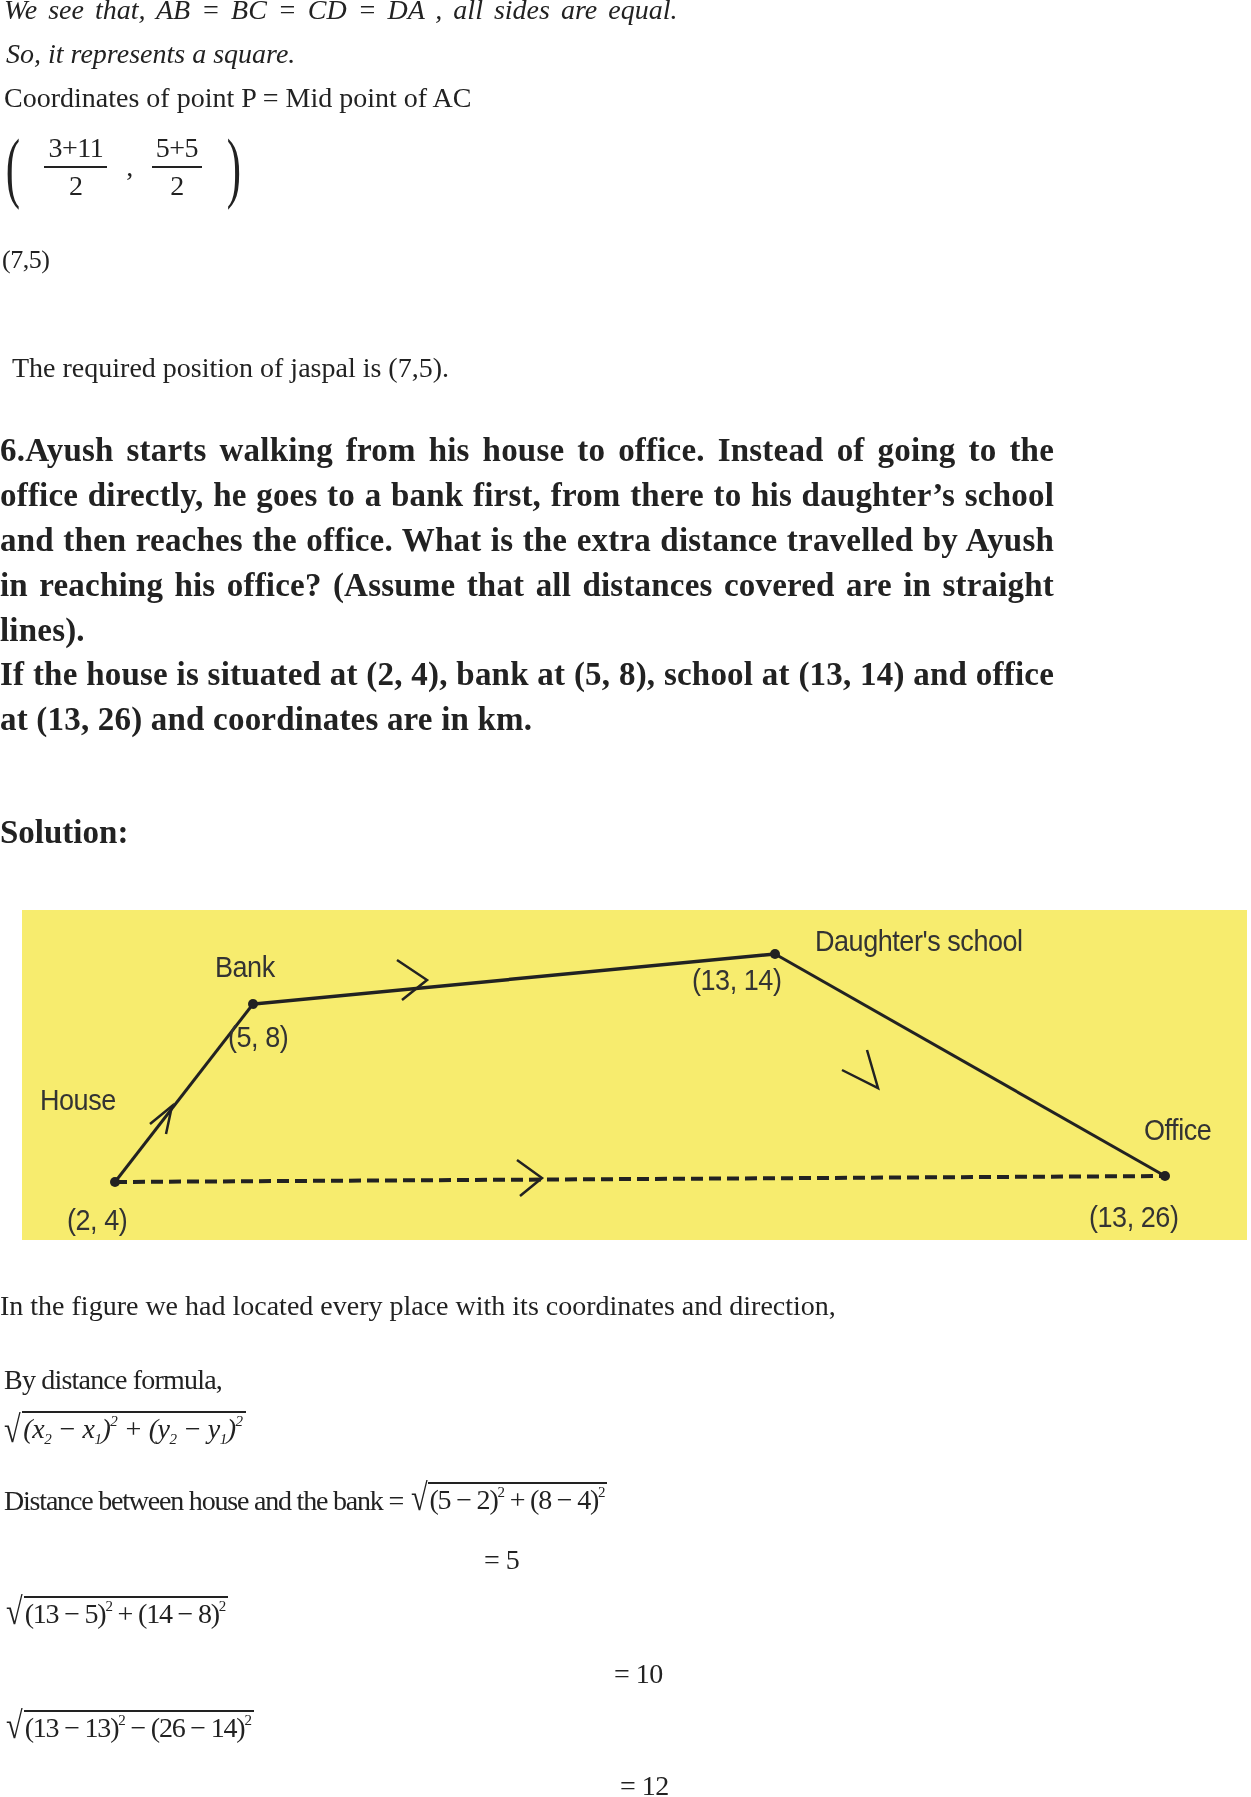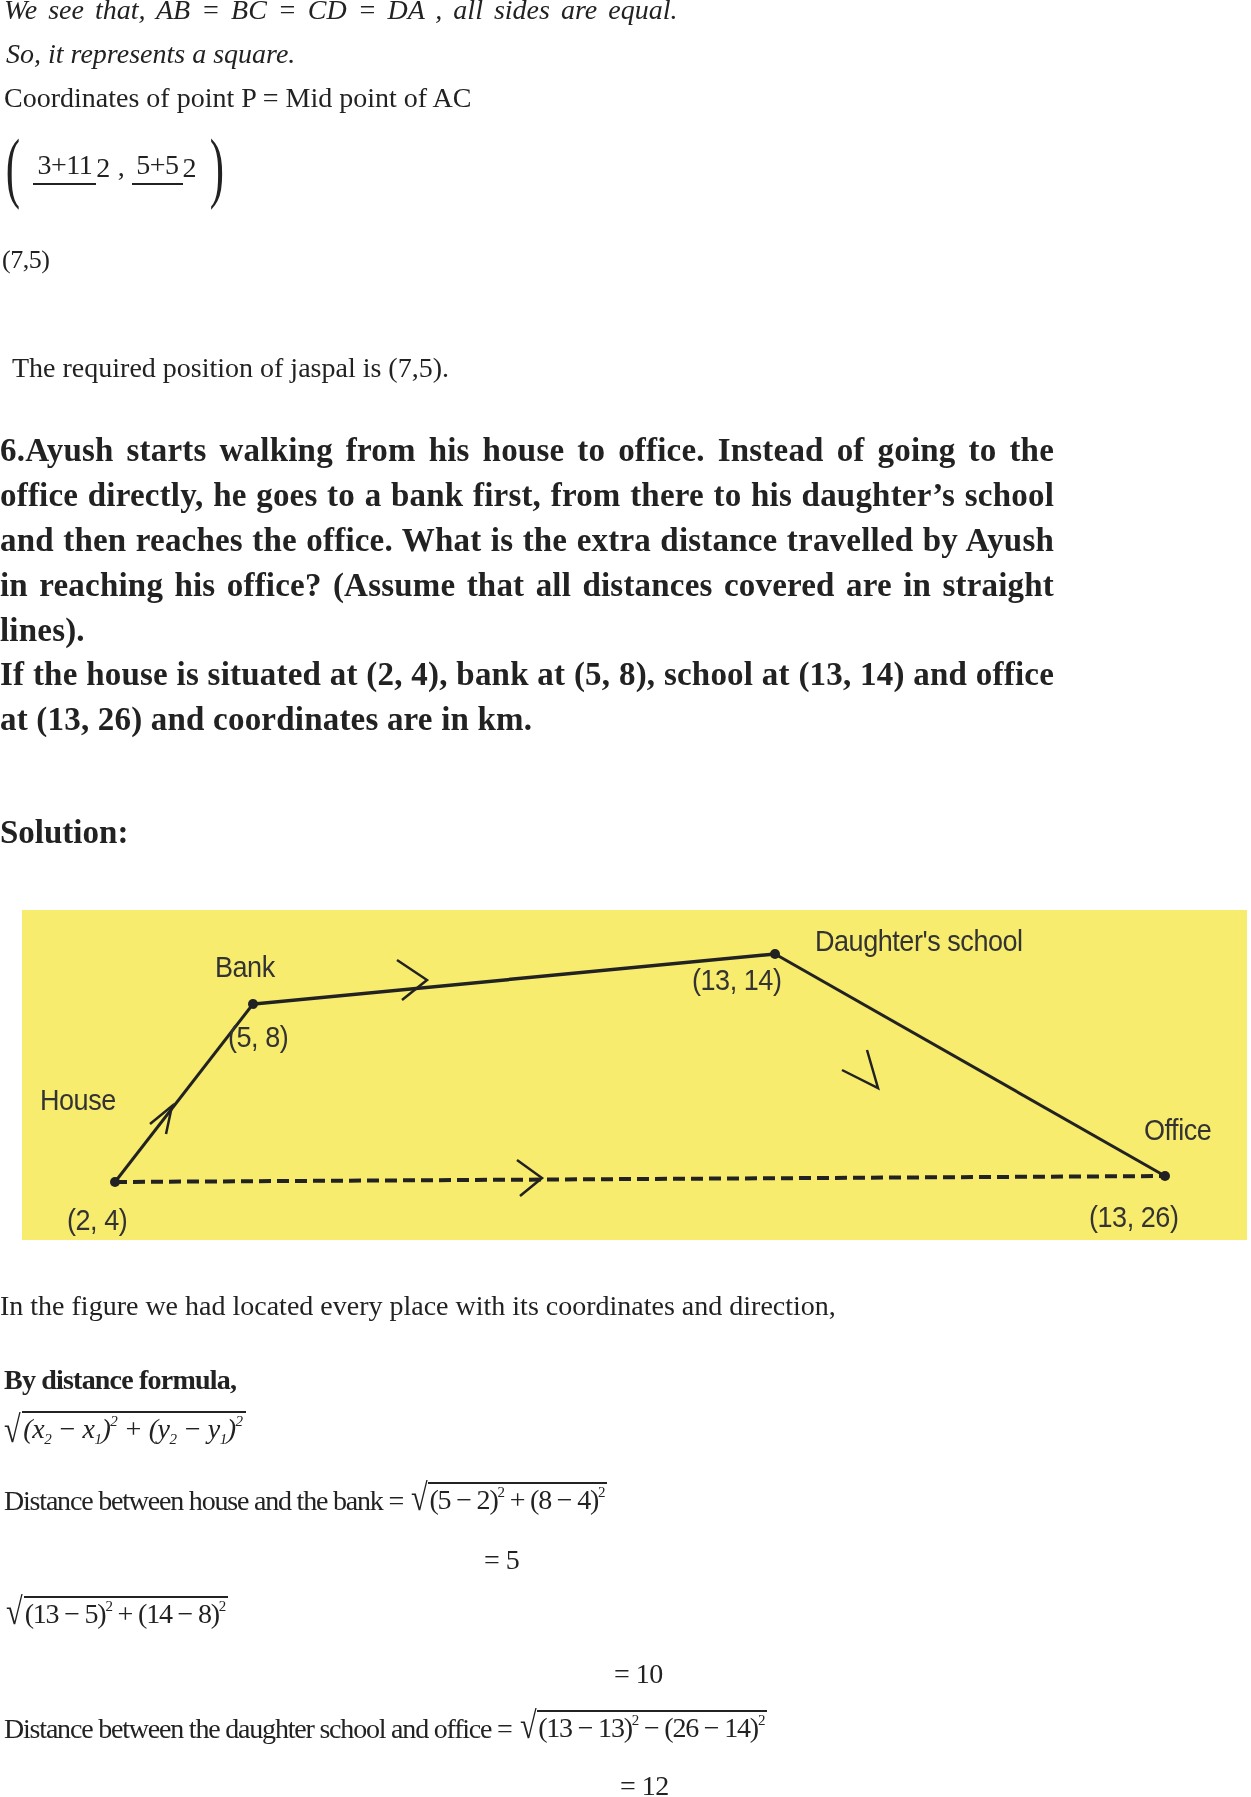--- a/index.html
+++ b/index.html
@@ -11,21 +11,21 @@
   .abs { position: absolute; white-space: nowrap; }
   .it { font-style: italic; }
   .t28 { font-size: 28px; }
   .bold-q {
     font-weight: bold; font-size: 33px; line-height: 45px;
     text-align: justify; text-align-last: left;
     width: 1054px; left: 0; white-space: normal;
     letter-spacing: 0.2px;
   }
   .math { font-size: 28px; letter-spacing: -0.5px; }
-  .frac { display: inline-flex; flex-direction: row; align-items: center; vertical-align: middle; margin: 0 8px; }
+  .frac { display: inline-flex; flex-direction: column; align-items: center; vertical-align: middle; margin: 0 19px; }
   .frac .num { padding: 0 4px 2px; border-bottom: 2px solid #222; }
   .frac .den { padding-top: 2px; }
   .paren-big { font-size: 78px; font-weight: 100; line-height: 1; vertical-align: middle; transform: scaleX(0.55); display: inline-block; }
   .sqrt { display: inline-flex; align-items: flex-end; }
   .sqrt .rad { font-size: 38px; line-height: 1; transform: scaleX(0.8); display: inline-block; }
   .sqrt .body { border-top: 2px solid #222; padding: 0 3px 0 1px; }
   sup { font-size: 15px; vertical-align: 12px; }
   sub { font-size: 15px; vertical-align: -6px; }
   .diagram {
     position: absolute; left: 22px; top: 910px; width: 1225px; height: 330px;
@@ -85,21 +85,21 @@
   <span class="lbl" style="left:45px; top:293px;">(2, 4)</span>
   <span class="lbl" style="left:193px; top:40px;">Bank</span>
   <span class="lbl" style="left:206px; top:110px;">(5, 8)</span>
   <span class="lbl" style="left:793px; top:14px;">Daughter's school</span>
   <span class="lbl" style="left:670px; top:53px;">(13, 14)</span>
   <span class="lbl" style="left:1122px; top:203px;">Office</span>
   <span class="lbl" style="left:1067px; top:290px;">(13, 26)</span>
 </div>
 
 <div class="abs t28" style="left:0; top:1290px;">In the figure we had located every place with its coordinates and direction,</div>
-<div class="abs t28" style="left:4px; top:1364px; letter-spacing:-0.8px;font-weight:bold;">By distance formula,</div>
+<div class="abs t28" style="left:4px; top:1364px; letter-spacing:-0.8px;">By distance formula,</div>
 
 <div class="abs math it" style="left:2px; top:1410px;">
   <span class="sqrt">
       <span class="rad">√</span>
       <span class="body"><span>(x</span><sub>2</sub><span> − x</span><sub>1</sub><span>)</span><sup>2</sup><span> + (y</span><sub>2</sub><span> − y</span><sub>1</sub><span>)</span><sup>2</sup></span>
     </span>
 </div>
 
 <div class="abs math" style="left:4px; top:1478px; letter-spacing:-1.2px;">
   <span>Distance between house and the bank = </span><span class="sqrt">
@@ -111,18 +111,18 @@
 
 <div class="abs math" style="left:4px; top:1592px; letter-spacing:-1.2px;">
   <span class="sqrt">
       <span class="rad">√</span>
       <span class="body"><span>(13 − 5)</span><sup>2</sup><span> + (14 − 8)</span><sup>2</sup></span>
     </span>
 </div>
 <div class="abs math" style="left:614px; top:1658px;">= 10</div>
 
 <div class="abs math" style="left:4px; top:1706px; letter-spacing:-1.2px;">
-  <span>Distance between the daughter school and office = </span><span class="sqrt">
+  <span class="sqrt">
       <span class="rad">√</span>
       <span class="body"><span>(13 − 13)</span><sup>2</sup><span> − (26 − 14)</span><sup>2</sup></span>
     </span>
 </div>
 <div class="abs math" style="left:620px; top:1770px;">= 12</div>
 
 </body></html>

